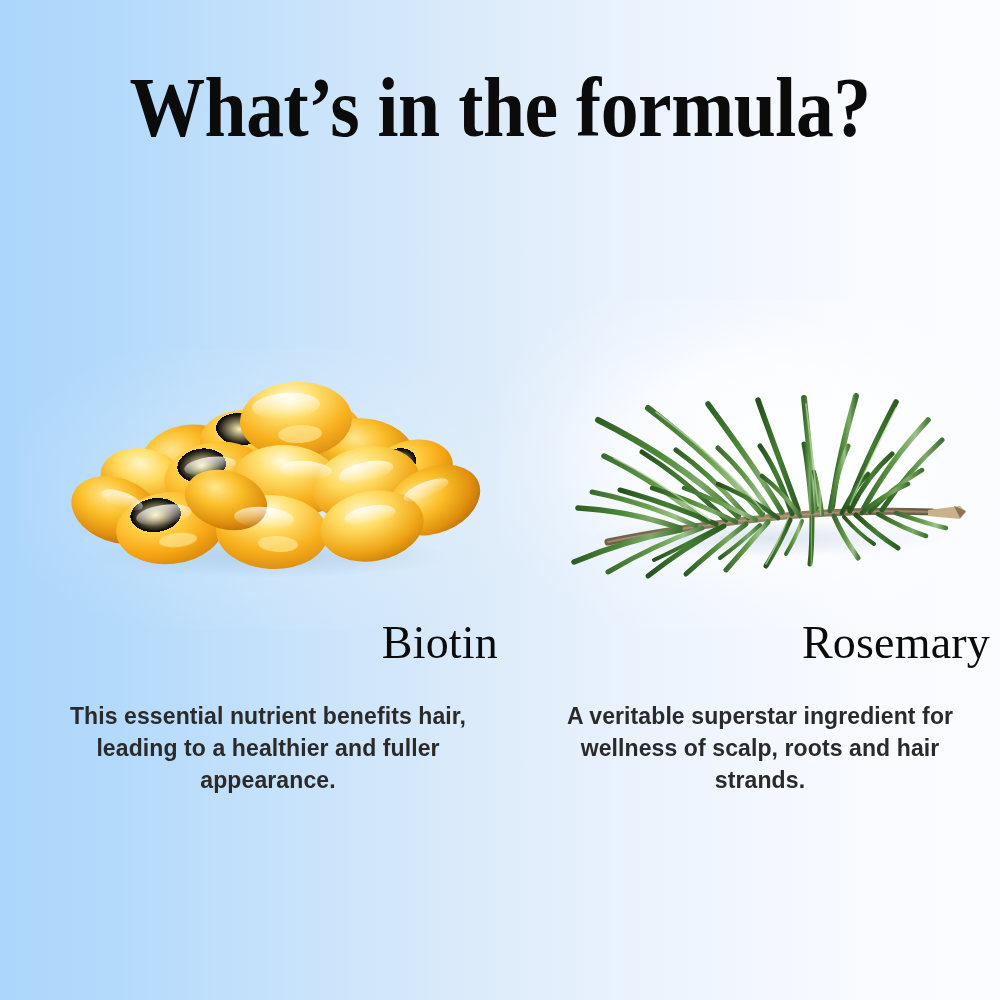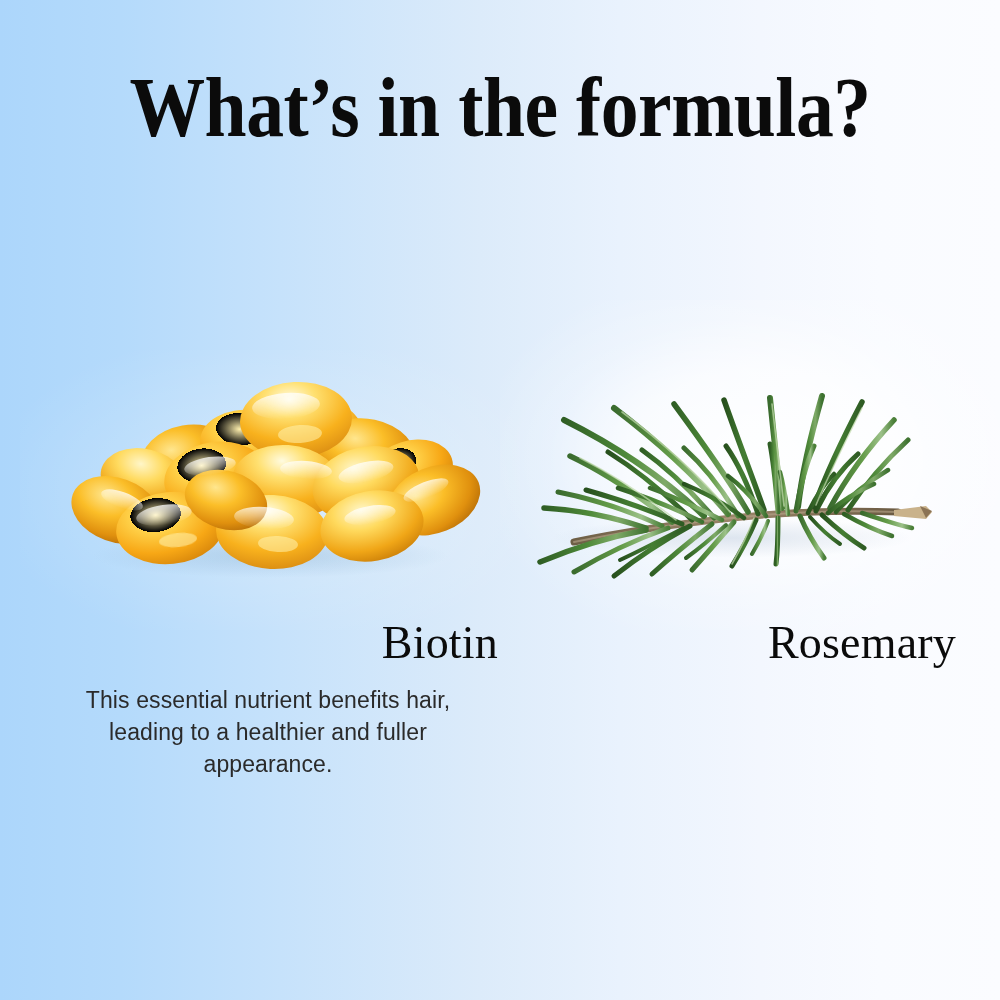--- a/index.html
+++ b/index.html
@@ -79,45 +79,45 @@
     white-space: nowrap;
   }
 
   
   .column {
     position: absolute;
     top: 360px;
     width: 460px;
   }
   #col-biotin  { left: 38px; }
-  #col-rosemary{ left: 496px; }
+  #col-rosemary{ left: 530px; }
 
   .art {
     position: relative;
     width: 460px;
     height: 230px;
   }
   .art svg { display: block; width: 460px; height: 230px; }
 
   .ingredient-name {
     margin-top: 28px;
     text-align: right;
     font-family: "Liberation Serif", "DejaVu Serif", serif;
     font-weight: normal;
     font-size: 46px;
     line-height: 50px;
     color: #0B0B0B;
     letter-spacing: 0.2px;
   }
 
   .ingredient-desc {
-    margin-top: 16px;
+    margin-top: 32px;
     text-align: center;
     font-family: "Liberation Sans", sans-serif;
-    font-weight: normal;
+    font-weight: bold;
     font-size: 23px;
     line-height: 32px;
     color: #2A2A2A;
     padding: 0 28px;
     letter-spacing: 0.1px;
   }
 </style>
 </head>
 <body>
 
@@ -321,15 +321,16 @@
           <path d="M288 146 C 284 114, 280 80, 276 44"></path>
           <path d="M320 145 C 332 116, 348 84, 366 48"></path>
           <path d="M180 160 C 152 138, 120 116, 84 98"></path>
           <path d="M258 158 C 252 174, 244 190, 236 204"></path>
         </g>
       </svg>
     </div>
 
     <div class="ingredient-name">Rosemary</div>
 
+    <div class="ingredient-desc">A veritable superstar ingredient for wellness of scalp, roots and hair strands.</div>
   </div>
 
 </div>
 
 </body></html>

